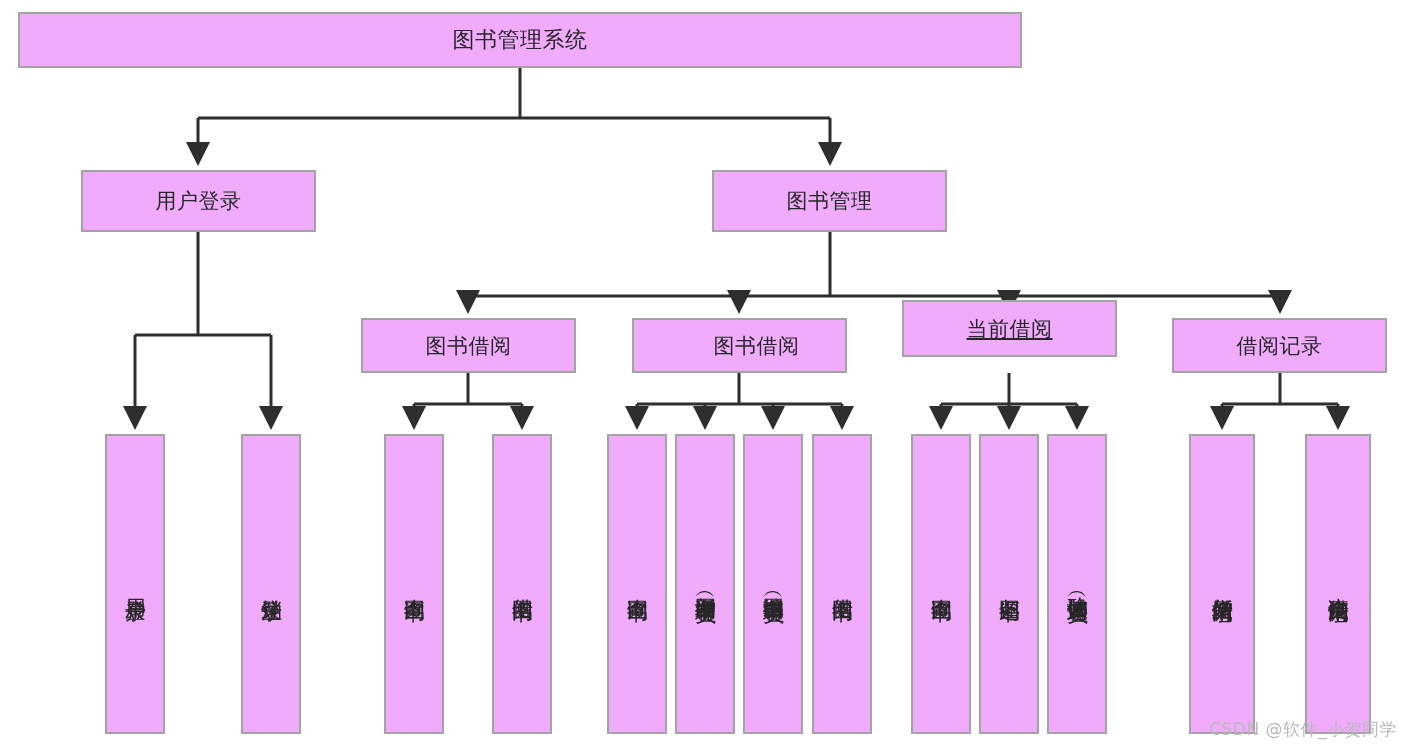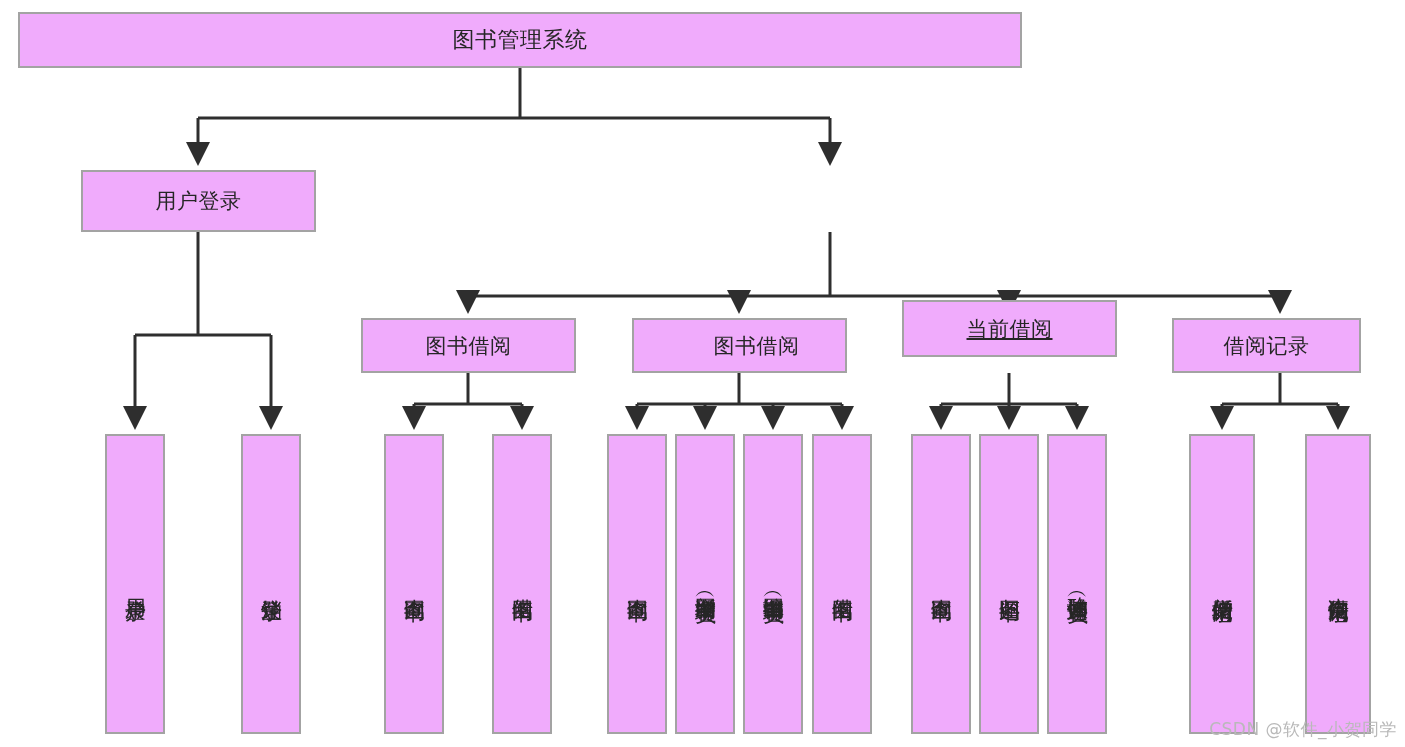--- a/index.html
+++ b/index.html
@@ -126,31 +126,34 @@
     </g>
   </svg>
 
   <div class="node node-h node-root" style="left:18px; top:12px; width:1004px; height:56px;">
     <span>图书管理系统</span>
   </div>
 
   <div class="node node-h" style="left:81px; top:170px; width:235px; height:62px;">
     <span>用户登录</span>
   </div>
+  <div class="node node-h" style="left:712px; top:170px; width:235px; height:62px;">
+    <span>图书管理</span>
+  </div>
 
   <div class="node node-h" style="left:361px; top:318px; width:215px; height:55px;">
     <span>图书借阅</span>
   </div>
   <div class="node node-h" style="left:632px; top:318px; width:215px; height:55px;padding-left:34px;">
     <span>图书借阅</span>
   </div>
   <div class="node node-h" style="left:902px; top:300px; width:215px; height:57px;text-decoration:underline;">
     <span>当前借阅</span>
   </div>
-  <div class="node node-h" style="left:1172px; top:318px; width:189px; height:55px;">
+  <div class="node node-h" style="left:1172px; top:318px; width:215px; height:55px;">
     <span>借阅记录</span>
   </div>
 
   <div class="node node-leaf" style="left:105px; top:434px; width:60px; height:300px;">
     <span class="leaf-label">用户登录</span>
   </div>
   <div class="node node-leaf" style="left:241px; top:434px; width:60px; height:300px;">
     <span class="leaf-label">注销登录</span>
   </div>
 

